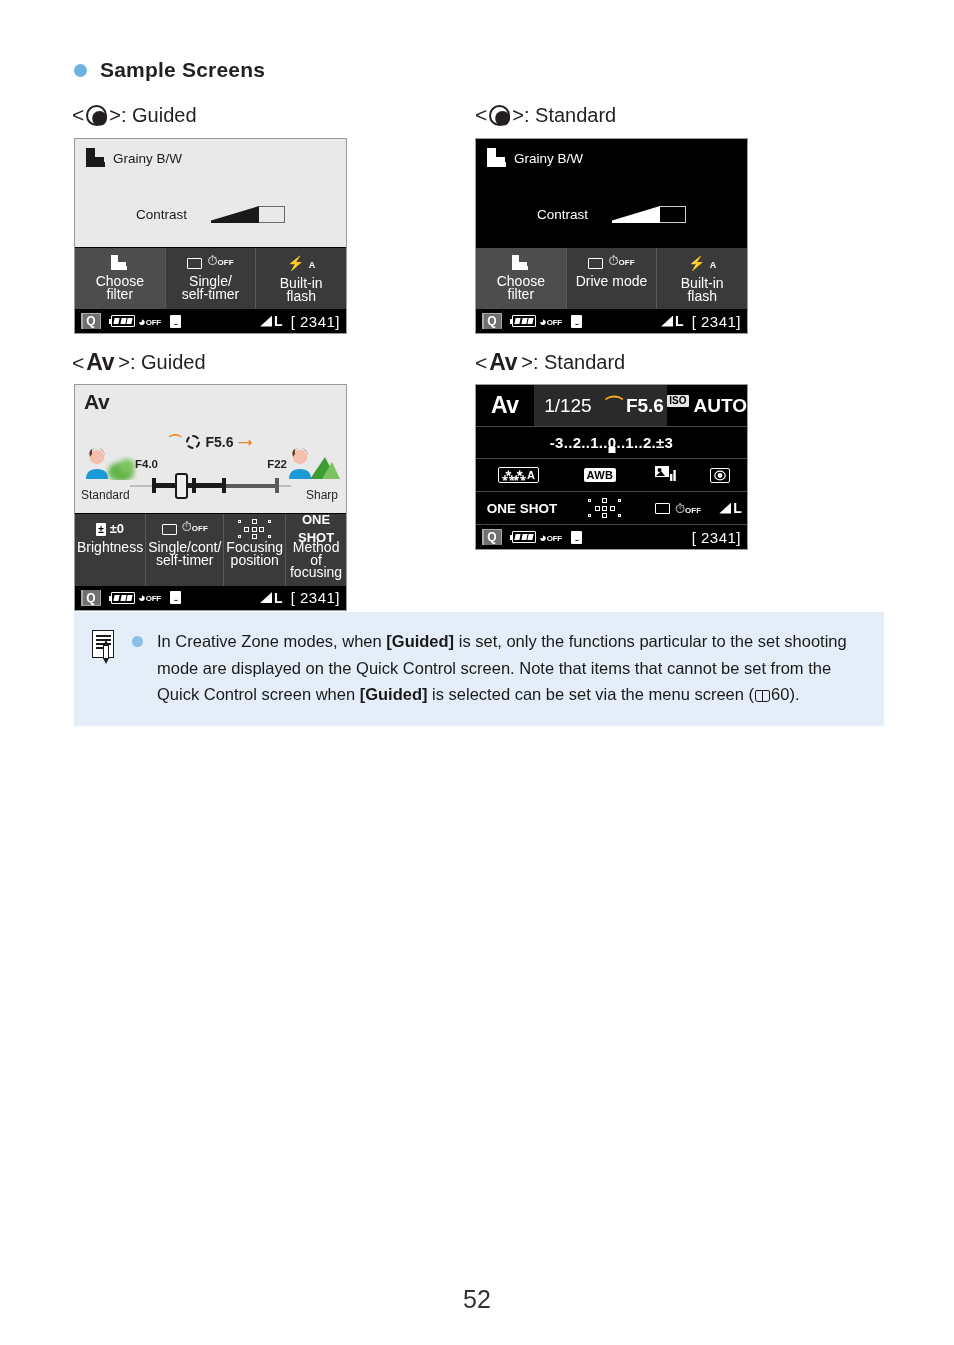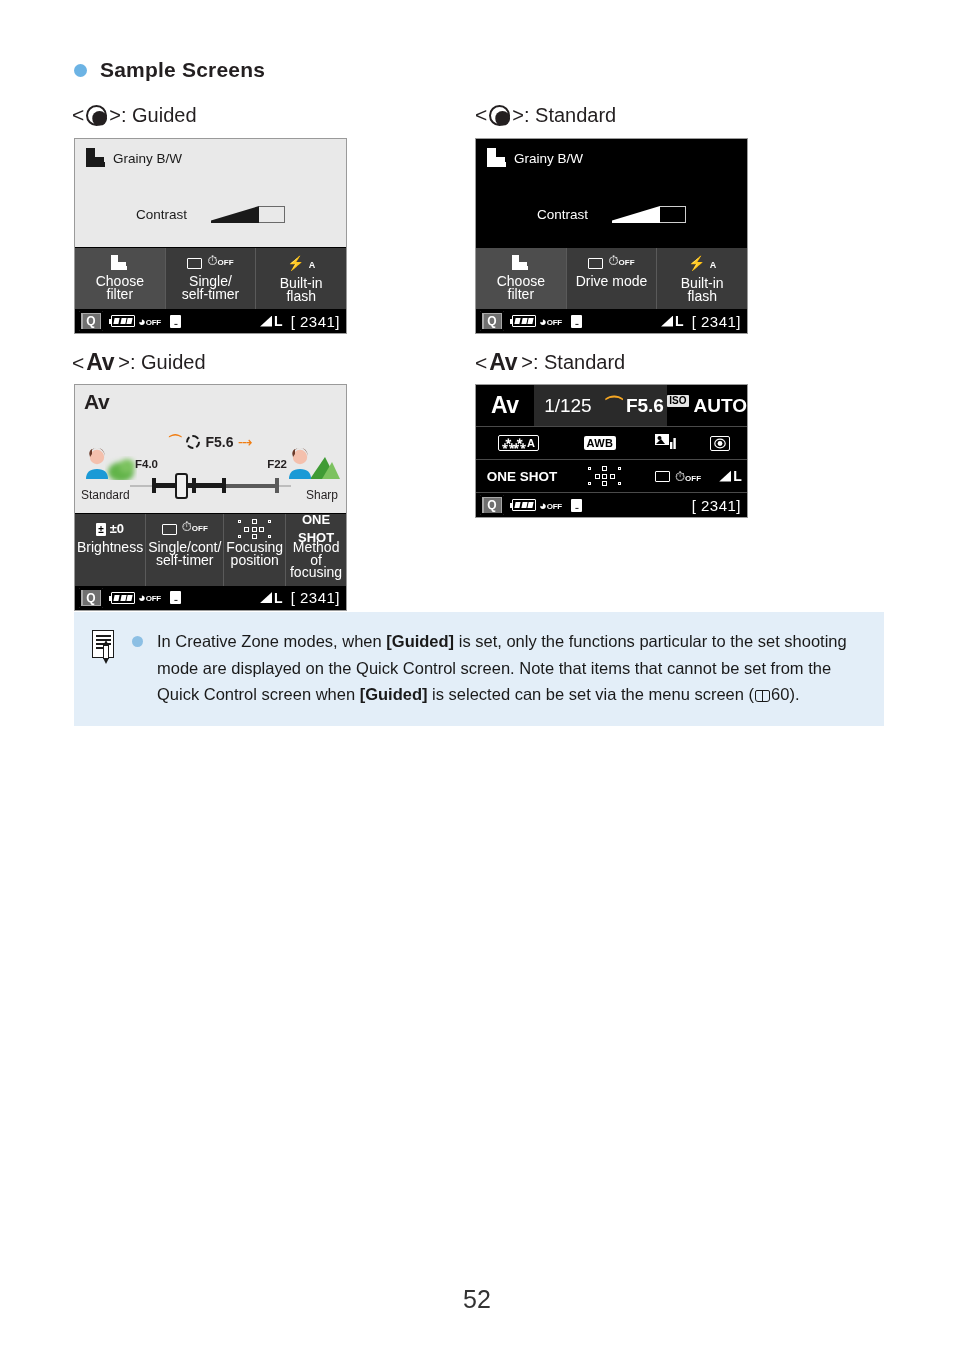--- a/index.html
+++ b/index.html
@@ -650,20 +650,24 @@
     <div class="cell std-aperture">
       <span class="crv">⏜</span>
       <span>F5.6</span>
     </div>
     <div class="cell std-iso">
       <span class="iso-box">ISO</span>
       <span>AUTO</span>
     </div>
   </div>
 
+  <div class="std-expo row-sep">
+    <span>-3..2..1..0..1..2.±3</span>
+    <span class="expo-mark"></span>
+  </div>
 
   <div class="std-row row-sep">
     <div class="it" style="width:88px;">
       <span class="boxed">
         <span style="letter-spacing:-1px;">⁂⁂</span>
           <span>A</span>
       </span>
     </div>
     <div class="it" style="width:80px;">
       <span class="awb-box">AWB</span>

